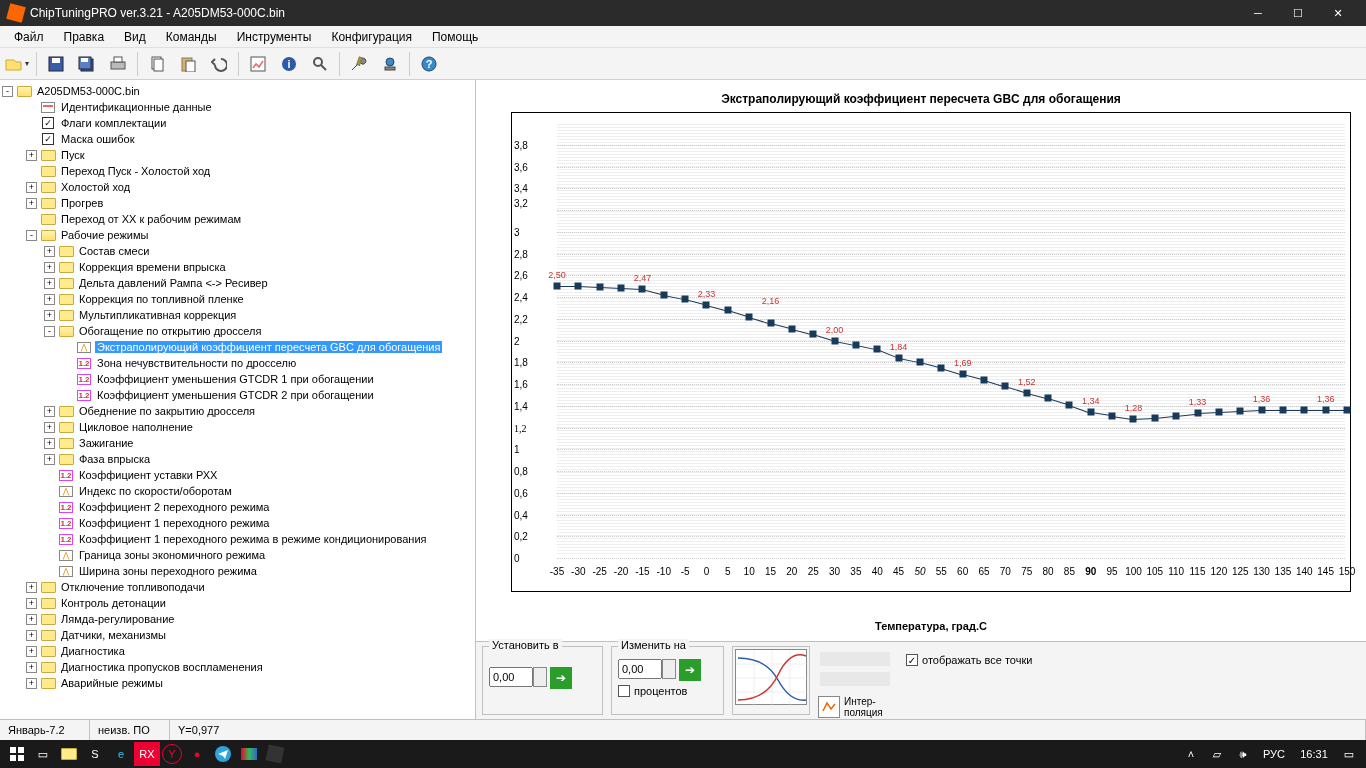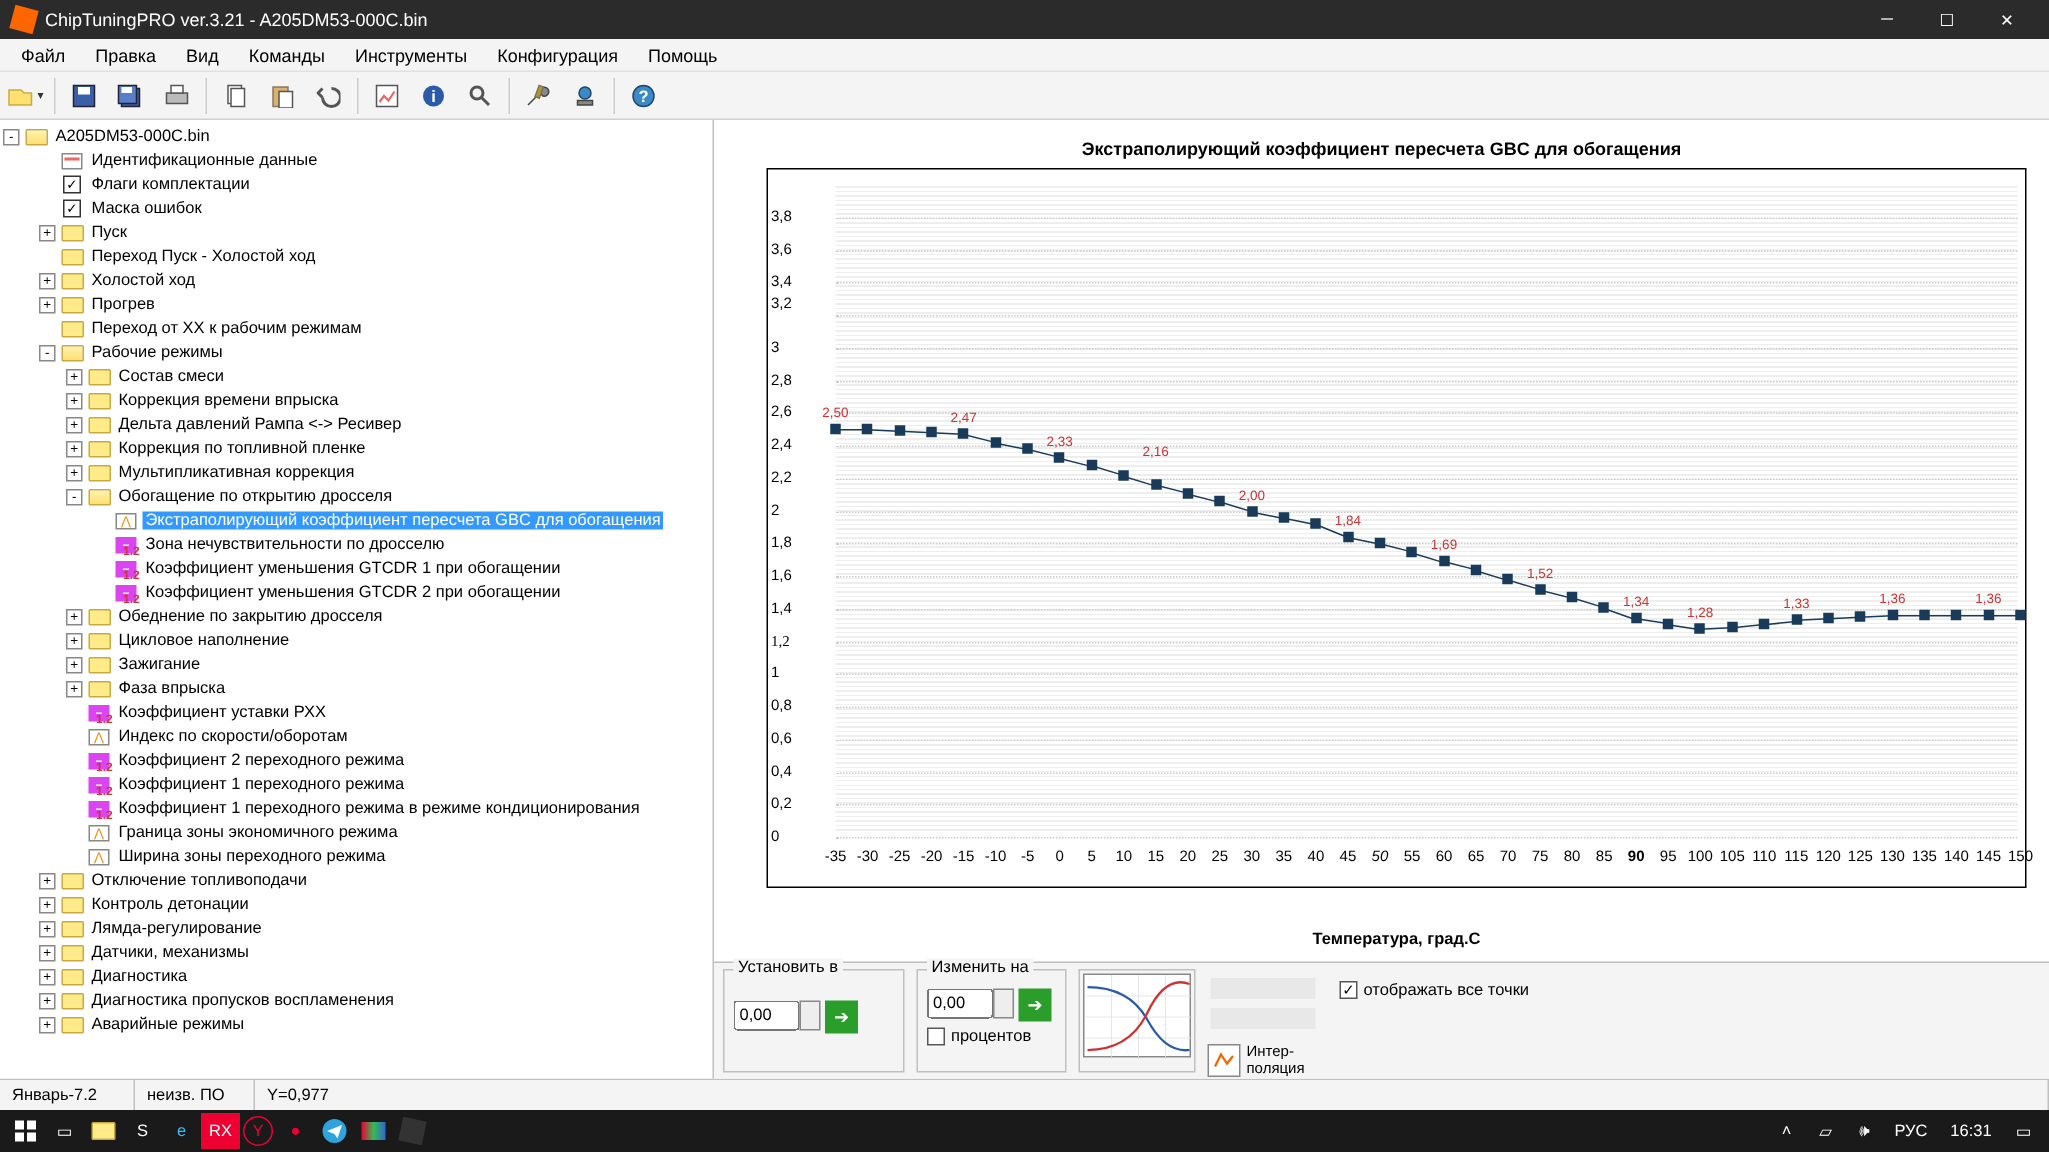--- a/index.html
+++ b/index.html
@@ -25,21 +25,21 @@
 .treerow .expand { width: 11px; height: 11px; border: 1px solid #888; font-size: 9px; line-height: 9px; text-align: center; margin-right: 3px; background: #fff; }
 .treerow .noexpand { width: 11px; height:11px; margin-right:3px; }
 .treerow .ficon { width: 16px; height: 13px; margin-right: 3px; display:flex; align-items:center; justify-content:center; }
 .treerow .label { padding: 0 2px; }
 .treerow.selected .label { background: #3399ff; color: #fff; }
 .folder { width:15px; height:11px; background:#ffeb8a; border:1px solid #c9aa3f; border-radius:1px; }
 .folder.open { background: linear-gradient(#fff3b0,#ffe070); }
 .card { width:14px; height:11px; background:#fff; border:1px solid #888; position:relative; }
 .card::after { content:""; position:absolute; left:1px; top:2px; right:1px; height:2px; background:#e66; }
 .chk { width:12px; height:12px; border:1px solid #333; background:#fff; display:flex; align-items:center; justify-content:center; font-size:9px; color:#000;}
-.i12 { width:14px; height:11px; background:#fff; border:5px solid #d946ef; font-size:8px; line-height:10px; text-align:center; color:#c33; font-weight:bold;}
+.i12 { width:14px; height:11px; background:#fff; border:1px solid #d946ef; font-size:8px; line-height:10px; text-align:center; color:#c33; font-weight:bold;}
 .iw { width:14px; height:11px; background:#fff; border:1px solid #888; font-size:8px; line-height:10px; text-align:center; color:#e80; }
 
 .rightpane { flex:1; display:flex; flex-direction:column; background:#fff; }
 .chartbox { flex:1; padding: 8px 15px; position:relative; }
 .charttitle { text-align:center; font-size:12px; font-weight:bold; margin-bottom:6px; margin-top:4px; }
 .chart { position:relative; width:840px; height:480px; border:1px solid #000; margin-left:20px; }
 .ylabel { position:absolute; left:-12px; top:50%; transform:translateY(-50%) rotate(-90deg); transform-origin:center; font-size:11px; font-weight:bold; white-space:nowrap; }
 .xlabel { text-align:center; font-size:11px; font-weight:bold; margin-top:28px; margin-left:20px; width:840px; }
 .plotarea { position:absolute; left:45px; top:10px; right:5px; bottom:35px; background:
  repeating-linear-gradient(0deg, transparent, transparent 2px, #eee 2px, #eee 3px);
@@ -623,21 +623,21 @@
     </div>
 
     <div class="controlbar">
       <div class="cgroup" style="width:121px">
         <div class="ctitle">Установить в</div>
         <div style="margin-top:16px">
           <input type="text" value="0,00" style=""><span class="spin"></span>
           <span class="gobtn">➔</span>
         </div>
       </div>
-      <div class="cgroup" style="width:100px">
+      <div class="cgroup" style="width:113px">
         <div class="ctitle">Изменить на</div>
         <div style="margin-top:8px">
           <input type="text" value="0,00" style=""><span class="spin"></span>
           <span class="gobtn">➔</span>
         </div>
         <div class="chkbox">
             <div class="box"></div>
             <span>процентов</span>
           </div>
       </div>

